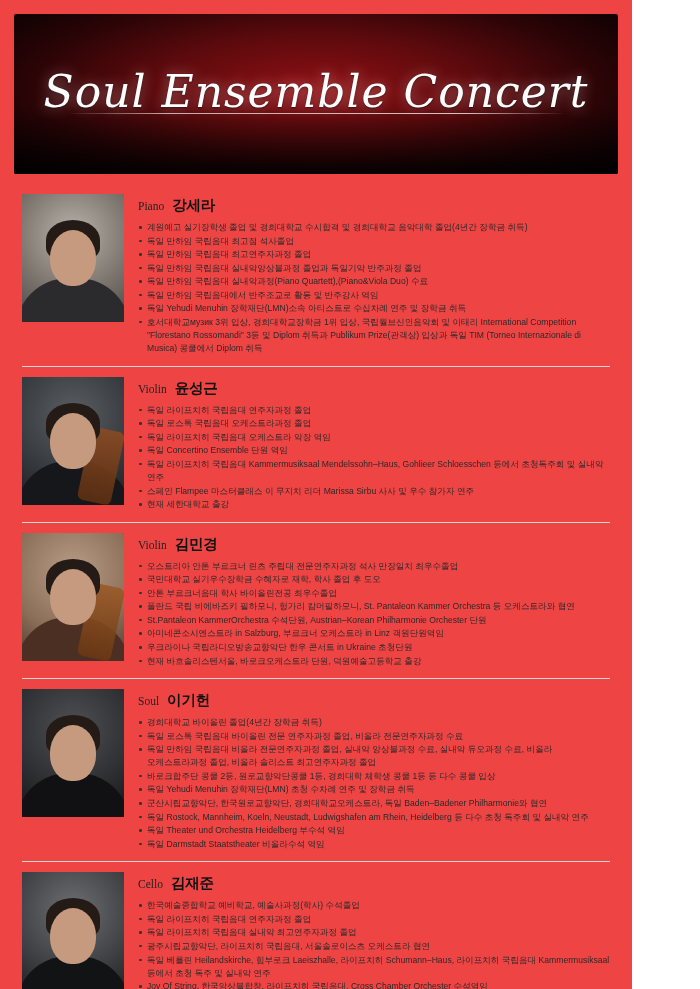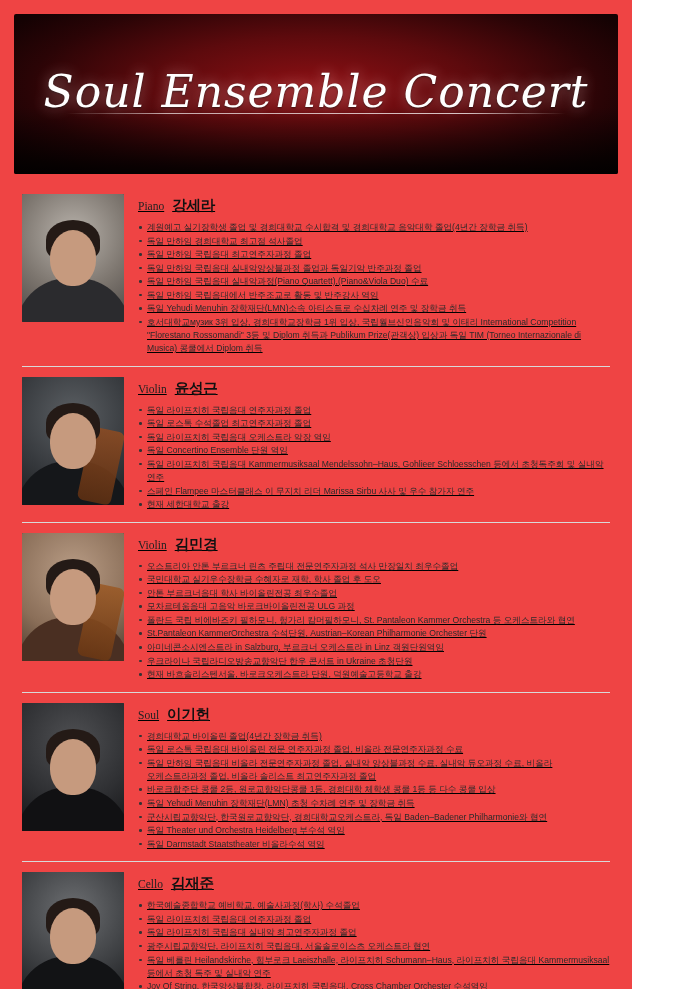--- a/index.html
+++ b/index.html
@@ -124,21 +124,21 @@
   .p2 .shoulders { background: #15171a; }
   .p2 .accent { background: linear-gradient(to bottom, #8a4a22, #5d2f12); }
   .p3 .bg { background: radial-gradient(circle at 50% 30%, #b99d86 0%, #8a6e58 60%, #4b3a2d 100%); }
   .p3 .shoulders { background: #4a2f22; }
   .p3 .accent { background: linear-gradient(to bottom, #9a5a27, #6a3714); }
   .p4 .bg { background: radial-gradient(circle at 50% 30%, #4f5053 0%, #2d2e31 60%, #141416 100%); }
   .p4 .shoulders { background: #111113; }
   .p5 .bg { background: radial-gradient(circle at 50% 30%, #6d6f72 0%, #3c3e41 60%, #1a1b1d 100%); }
   .p5 .shoulders { background: #121315; }
 
-  .info { flex: 1 1 auto; min-width: 0; padding-top: 2px; text-decoration: underline; }
+  .info { flex: 1 1 auto; min-width: 0; padding-top: 2px; }
   .name-line {
     display: flex;
     align-items: baseline;
     gap: 8px;
     margin-bottom: 6px;
   }
   .instrument {
     font-size: 11.5px;
     color: #222;
     font-family: "Liberation Serif", serif;
@@ -193,21 +193,21 @@
           <div class="head"></div>
         </div>
       </div>
       <div class="info">
         <div class="name-line">
           <span class="instrument">Piano</span>
           <span class="person-name">강세라</span>
         </div>
         <ul class="bullets">
           <li>계원예고 실기장학생 졸업 및 경희대학교 수시합격 및 경희대학교 음악대학 졸업(4년간 장학금 취득)</li>
-          <li>독일 만하임 경희대학교 최고점 석사졸업</li>
+          <li>독일 만하임 국립음대 최고점 석사졸업</li>
           <li>독일 만하임 국립음대 최고연주자과정 졸업</li>
           <li>독일 만하임 국립음대 실내악앙상블과정 졸업과 독일기악 반주과정 졸업</li>
           <li>독일 만하임 국립음대 실내악과정(Piano Quartett),(Piano&amp;Viola Duo) 수료</li>
           <li>독일 만하임 국립음대에서 반주조교로 활동 및 반주강사 역임</li>
           <li>독일 Yehudi Menuhin 장학재단(LMN)소속 아티스트로 수십차례 연주 및 장학금 취득</li>
           <li>호서대학교музик 3위 입상, 경희대학교장학금 1위 입상, 국립월브신인음악회 및 이태리 International Competition "Florestano Rossomandi" 3등 및 Diplom 취득과 Publikum Prize(관객상) 입상과 독일 TIM (Torneo Internazionale di Musica) 콩쿨에서 Diplom 취득</li>
         </ul>
       </div>
     </div>
 
@@ -221,21 +221,21 @@
           <div class="head"></div>
         </div>
       </div>
       <div class="info">
         <div class="name-line">
           <span class="instrument">Violin</span>
           <span class="person-name">윤성근</span>
         </div>
         <ul class="bullets">
           <li>독일 라이프치히 국립음대 연주자과정 졸업</li>
-          <li>독일 로스톡 수석졸업 최고연주자과정 졸업</li>
+          <li>독일 로스톡 국립음대 오케스트라과정 졸업</li>
           <li>독일 라이프치히 국립음대 오케스트라 악장 역임</li>
           <li>독일 Concertino Ensemble 단원 역임</li>
           <li>독일 라이프치히 국립음대 Kammermusiksaal Mendelssohn–Haus, Gohlieer Schloesschen 등에서 초청독주회 및 실내악 연주</li>
           <li>스페인 Flampee 마스터클래스 이 무지치 리더 Marissa Sirbu 사사 및 우수 참가자 연주</li>
           <li>현재 세한대학교 출강</li>
         </ul>
       </div>
     </div>
 
     <div class="profile">
@@ -250,21 +250,20 @@
       </div>
       <div class="info">
         <div class="name-line">
           <span class="instrument">Violin</span>
           <span class="person-name">김민경</span>
         </div>
         <ul class="bullets">
           <li>오스트리아 안톤 부르크너 린츠 주립대 전문연주자과정 석사 만장일치 최우수졸업</li>
           <li>국민대학교 실기우수장학금 수혜자로 재학, 학사 졸업 후 도오</li>
           <li>안톤 부르크너음대 학사 바이올린전공 최우수졸업</li>
-          <li>모차르테움음대 고음악 바로크바이올린전공 ULG 과정</li>
           <li>폴란드 국립 비에바즈키 필하모니, 헝가리 캄머필하모니, St. Pantaleon Kammer Orchestra 등 오케스트라와 협연</li>
           <li>St.Pantaleon KammerOrchestra 수석단원, Austrian–Korean Philharmonie Orchester 단원</li>
           <li>아미네콘소시엔스트라 in Salzburg, 부르크너 오케스트라 in Linz 객원단원역임</li>
           <li>우크라이나 국립라디오방송교향악단 한우 콘서트 in Ukraine 초청단원</li>
           <li>현재 바흐솔리스텐서울, 바로크오케스트라 단원, 덕원예술고등학교 출강</li>
         </ul>
       </div>
     </div>
 
     <div class="profile">
@@ -281,20 +280,21 @@
           <span class="instrument">Soul</span>
           <span class="person-name">이기헌</span>
         </div>
         <ul class="bullets">
           <li>경희대학교 바이올린 졸업(4년간 장학금 취득)</li>
           <li>독일 로스톡 국립음대 바이올린 전문 연주자과정 졸업, 비올라 전문연주자과정 수료</li>
           <li>독일 만하임 국립음대 비올라 전문연주자과정 졸업, 실내악 앙상블과정 수료, 실내악 듀오과정 수료, 비올라 오케스트라과정 졸업, 비올라 솔리스트 최고연주자과정 졸업</li>
           <li>바로크합주단 콩쿨 2등, 원로교향악단콩쿨 1등, 경희대학 체학생 콩쿨 1등 등 다수 콩쿨 입상</li>
           <li>독일 Yehudi Menuhin 장학재단(LMN) 초청 수차례 연주 및 장학금 취득</li>
           <li>군산시립교향악단, 한국원로교향악단, 경희대학교오케스트라, 독일 Baden–Badener Philharmonie와 협연</li>
+          <li>독일 Rostock, Mannheim, Koeln, Neustadt, Ludwigshafen am Rhein, Heidelberg 등 다수 초청 독주회 및 실내악 연주</li>
           <li>독일 Theater und Orchestra Heidelberg 부수석 역임</li>
           <li>독일 Darmstadt Staatstheater 비올라수석 역임</li>
         </ul>
       </div>
     </div>
 
     <div class="profile">
       <div class="photo-wrap">
         <div class="photo p5">
           <div class="bg"></div>

